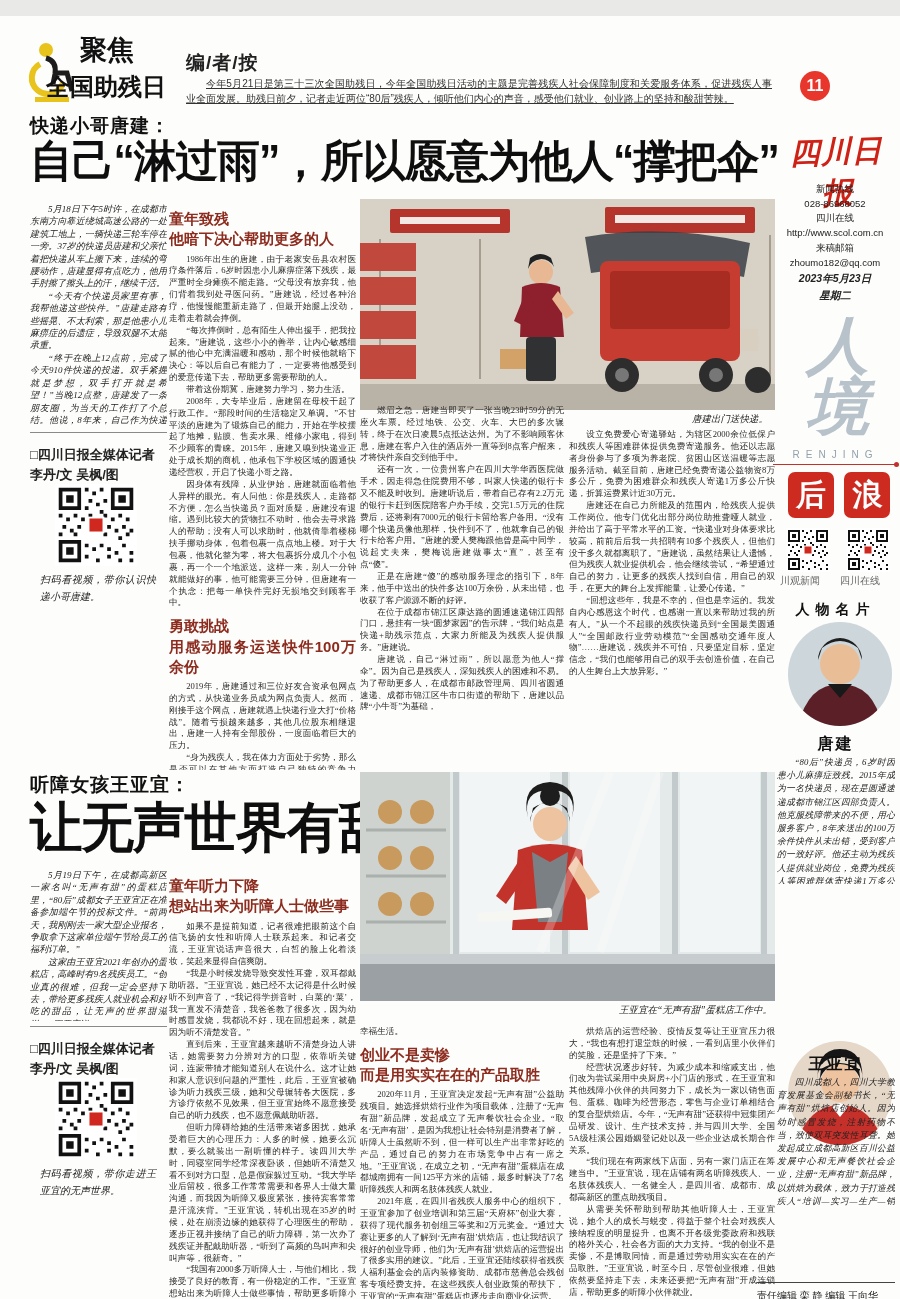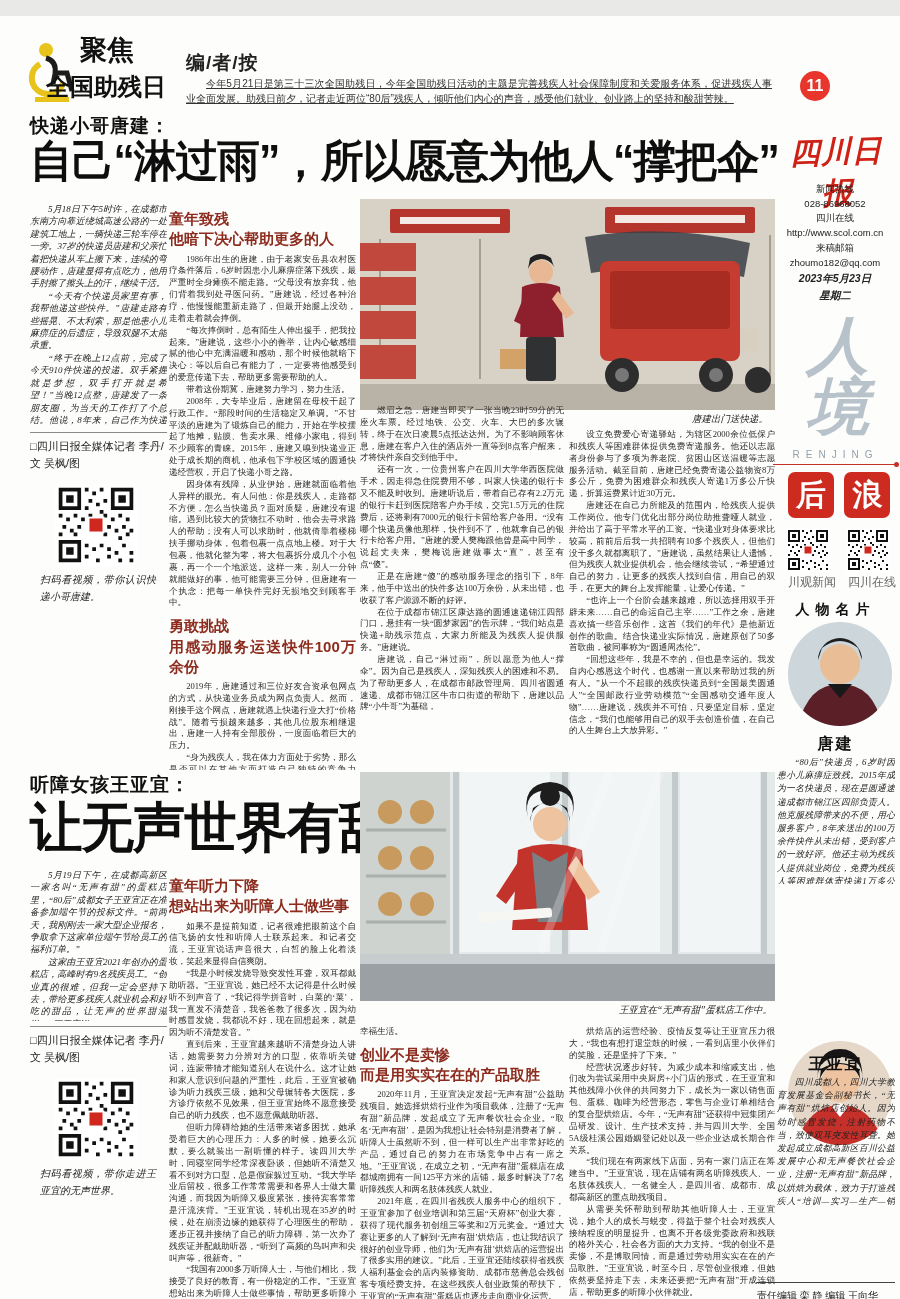--- a/index.html
+++ b/index.html
@@ -9,38 +9,38 @@
   
   .kicker{font-size:19px;font-weight:bold;color:#111;letter-spacing:1px;}
   .headline{font-weight:900;color:#0e0e0e;white-space:nowrap;transform:scaleX(.97);transform-origin:left top;letter-spacing:-1px;}
   
   .bodycol{font-family:"Liberation Serif",serif;font-size:8.6px;line-height:1.38;color:#2b2b2b;text-align:justify;overflow:hidden;}
   .bodycol p{margin:0;text-indent:2em;}
   .intro{font-family:"Liberation Serif",serif;font-size:9px;line-height:1.38;color:#222;text-align:justify;overflow:hidden;font-style:italic;}
   .intro p{margin:0;text-indent:2em;}
   .subhead{font-family:"Liberation Sans",sans-serif;color:#8c2b1e;font-weight:bold;font-size:15px;line-height:1.35;margin:7px 0 4px;}
   .subhead span{display:block;text-indent:0;}
-  .byline{border-top:1px solid #8a8a8a;padding-top:5px;font-size:11px;font-weight:normal;line-height:1.5;color:#222;}
+  .byline{border-top:1px solid #8a8a8a;padding-top:12px;font-size:13px;font-weight:bold;line-height:1.5;color:#222;}
   .qrcap{font-family:"Liberation Serif",serif;font-size:10px;line-height:1.65;color:#222;text-align:justify;font-style:italic;}
   .photocap{font-family:"Liberation Serif",serif;font-size:9.5px;color:#222;text-align:right;font-style:italic;}
   
   .badge{width:30px;height:30px;border-radius:50%;background:#e8362c;color:#fff;font-weight:bold;
          font-size:16px;display:flex;align-items:center;justify-content:center;}
   .paperlogo{font-family:"Liberation Serif",serif;font-weight:bold;font-style:italic;color:#cf2217;
              font-size:30px;text-align:center;transform:rotate(-2deg);letter-spacing:1px;}
   .mastinfo{font-size:9.5px;line-height:1.55;text-align:center;color:#222;}
   .mastinfo .b{font-weight:bold;font-size:10.5px;font-style:italic;}
   .renjing{font-family:"Liberation Serif",serif;font-weight:bold;color:#b7c2ca;font-size:62px;line-height:.98;
            text-align:center;font-style:italic;}
   .pinyin{font-size:10px;letter-spacing:6px;color:#93a1ab;text-align:center;}
   .redline{border-top:1px solid #c23227;position:relative;}
   .redline i{position:absolute;right:-1px;top:-3px;width:5px;height:5px;border-radius:50%;background:#c23227;}
   .seal{display:inline-block;width:46px;height:46px;background:#ce2b20;border-radius:7px;color:#fff;
         font-family:"Liberation Serif",serif;font-weight:bold;font-size:30px;line-height:46px;text-align:center;}
-  .qrlabel{font-size:12px;color:#666;text-align:right;}
+  .qrlabel{font-size:10px;color:#666;text-align:left;}
   .cardheader{font-weight:bold;font-size:14px;letter-spacing:6px;text-align:center;color:#111;}
   .pname{font-weight:bold;font-size:16px;text-align:center;color:#111;letter-spacing:2px;}
   .bio{font-family:"Liberation Serif",serif;font-size:8.8px;line-height:1.5;color:#222;text-align:justify;font-style:italic;overflow:hidden;}
   .bio p{margin:0;text-indent:2em;}
   .credits{border-top:1px solid #444;padding-top:4px;font-size:10px;line-height:1.7;color:#222;}
   .bubble{border-radius:50%;overflow:hidden;position:relative;}
   .ednote-title{font-size:19px;font-weight:bold;letter-spacing:1px;color:#222;}
   .ednote-text{font-size:10px;line-height:1.5;color:#333;text-align:justify;}
   .ednote-text p{margin:0;text-indent:2em;text-decoration:underline;}
   .focus{font-weight:900;color:#111;}
@@ -236,21 +236,20 @@
       </div>
     <div>
         <p>在位于成都市锦江区康达路的圆通速递锦江四部门口，悬挂有一块“圆梦家园”的告示牌，“我们站点是快递+助残示范点，大家力所能及为残疾人提供服务。”唐建说。</p>
         <p>唐建说，自己“淋过雨”，所以愿意为他人“撑伞”。因为自己是残疾人，深知残疾人的困难和不易。为了帮助更多人，在成都市邮政管理局、四川省圆通速递、成都市锦江区牛市口街道的帮助下，唐建以品牌“小牛哥”为基础，</p>
       </div>
   </div>
 
   <div class="abs bodycol" style="left:569px;top:413px;width:206px;height:341px">
       <p>设立免费爱心寄递驿站，为辖区2000余位低保户和残疾人等困难群体提供免费寄递服务。他还以志愿者身份参与了多项为养老院、贫困山区送温暖等志愿服务活动。截至目前，唐建已经免费寄递公益物资8万多公斤，免费为困难群众和残疾人寄递1万多公斤快递，折算运费累计近30万元。</p>
       <p>唐建还在自己力所能及的范围内，给残疾人提供工作岗位。他专门优化出部分岗位助推聋哑人就业，并给出了高于平常水平的工资。“快递业对身体要求比较高，前前后后我一共招聘有10多个残疾人，但他们没干多久就都离职了。”唐建说，虽然结果让人遗憾，但为残疾人就业提供机会，他会继续尝试，“希望通过自己的努力，让更多的残疾人找到自信，用自己的双手，在更大的舞台上发挥能量，让爱心传递。”</p>
-      <p>“也许上一个台阶会越来越难，所以选择用双手开辟未来……自己的命运自己主宰……”工作之余，唐建喜欢搞一些音乐创作，这首《我们的年代》是他新近创作的歌曲。结合快递业实际情况，唐建原创了50多首歌曲，被同事称为“圆通周杰伦”。</p>
       <p>“回想这些年，我是不幸的，但也是幸运的。我发自内心感恩这个时代，也感谢一直以来帮助过我的所有人。”从一个不起眼的残疾快递员到“全国最美圆通人”“全国邮政行业劳动模范”“全国感动交通年度人物”……唐建说，残疾并不可怕，只要坚定目标，坚定信念，“我们也能够用自己的双手去创造价值，在自己的人生舞台上大放异彩。”</p>
     </div>
 
   <div class="abs kicker" style="left:30px;top:756px">听障女孩王亚宜：</div>
   <div class="abs headline" style="left:30px;top:776px;font-size:54px">让无声世界有甜味</div>
 
   <div class="abs" style="left:360px;top:756px;width:415px;height:229px">
     <svg width="415" height="229" viewBox="0 0 415 229">
       <rect width="415" height="229" fill="#e4e9ea"></rect>
       <g fill="#f2f5f5">

